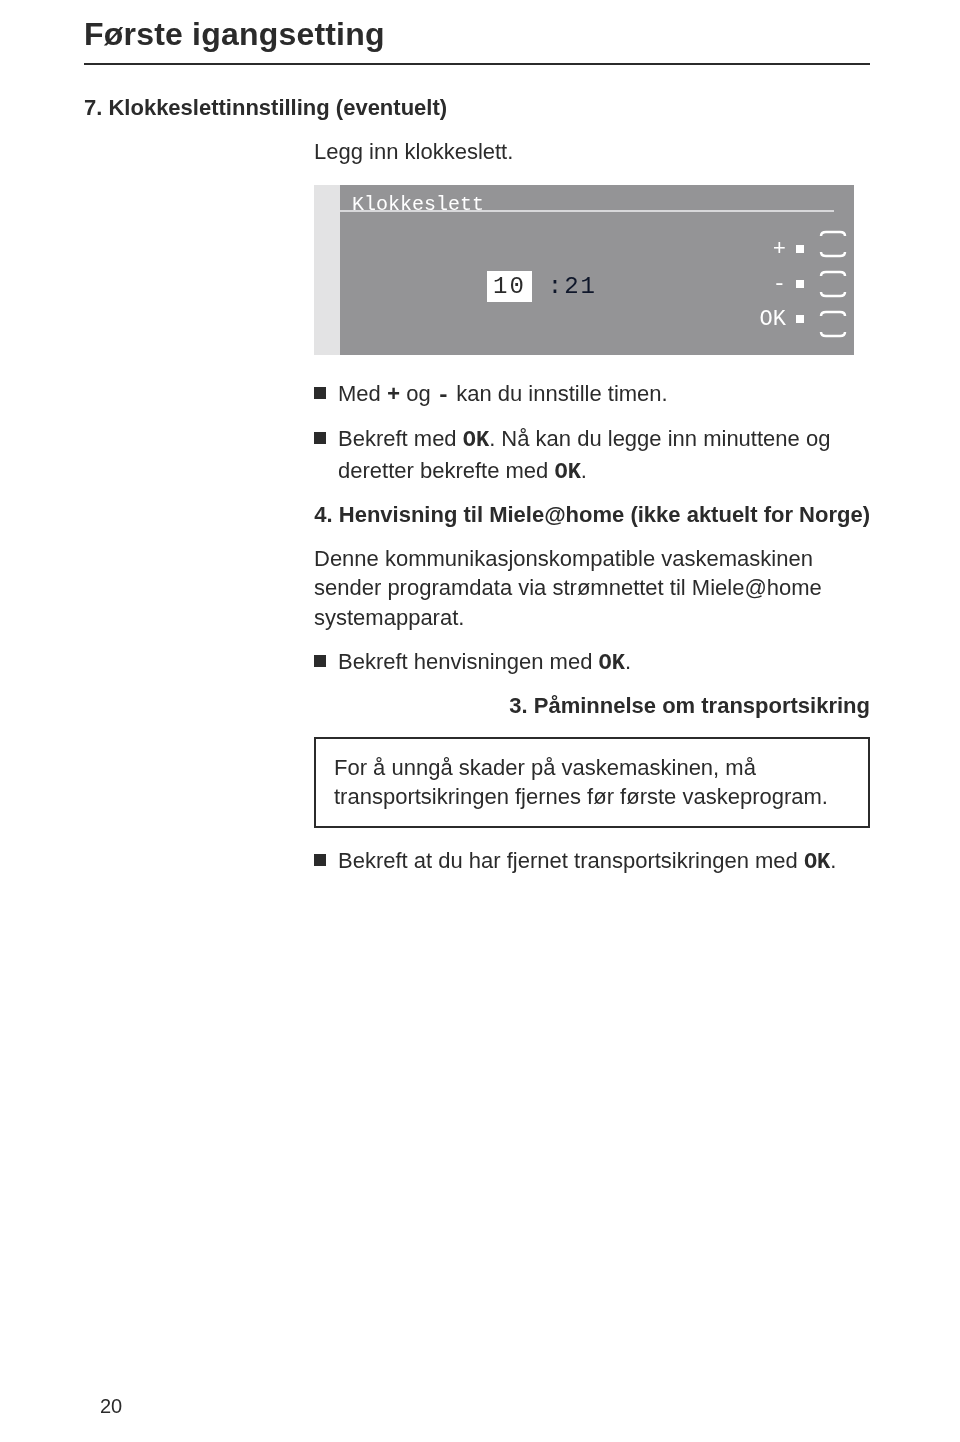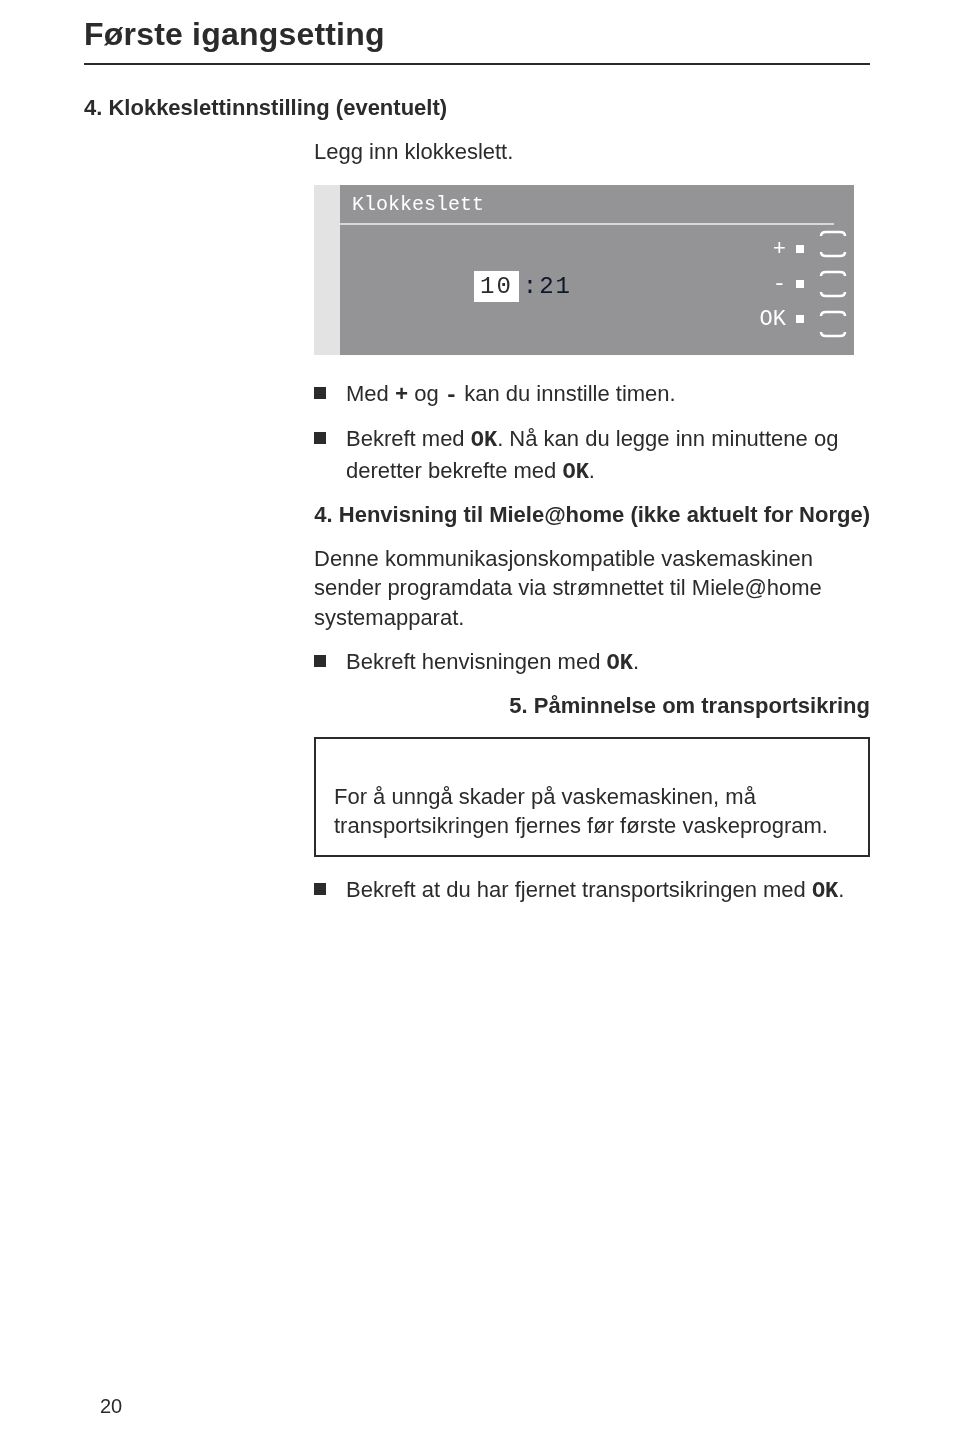--- a/index.html
+++ b/index.html
@@ -3,50 +3,50 @@
 <meta charset="utf-8">
 <style>
   * { box-sizing: border-box; margin: 0; padding: 0; }
   html, body { width: 960px; background: #fff; font-family: Arial, Helvetica, sans-serif; color: #2b2b2b; }
   .page { width: 960px; min-height: 1442px; padding: 16px 90px 40px 84px; position: relative; }
   .title { font-size: 32px; font-weight: bold; letter-spacing: 0.2px; margin-bottom: 10px; }
   .rule { border: none; border-top: 2px solid #2b2b2b; margin-bottom: 30px; }
   .h2 { font-size: 22px; font-weight: bold; margin-bottom: 16px; }
   .indent { margin-left: 230px; }
   .body-text { font-size: 22px; line-height: 1.35; }
-  .bullet-line { display: flex; align-items: flex-start; gap: 20px; margin: 14px 0; }
+  .bullet-line { display: flex; align-items: flex-start; gap: 12px; margin: 14px 0; }
   .bullet-square { width: 12px; height: 12px; background: #2b2b2b; flex: 0 0 12px; margin-top: 8px; }
   .bullet-text { font-size: 22px; line-height: 1.35; }
   .display-panel { width: 540px; height: 170px; position: relative; margin: 18px 0 24px 0; }
   .panel-leftstrip { position: absolute; left: 0; top: 0; width: 26px; height: 170px; background: #e3e3e4; }
   .panel-gray { position: absolute; left: 26px; top: 0; right: 0; height: 170px; background: #949496; }
-  .panel-header { position: absolute; left: 26px; top: 0; width: 494px; height: 40px; background: #949496; color: #fff; font-family: 'Courier New', monospace; font-size: 20px; padding: 8px 12px; border-bottom: 2px solid #d8d8da; }
-  .panel-time { position: absolute; left: 160px; top: 86px; font-family: 'Courier New', monospace; font-size: 24px; letter-spacing: 2px; display: flex; align-items: center; gap: 4px; }
+  .panel-header { position: absolute; left: 26px; top: 0; width: 494px; height: 27px; background: #949496; color: #fff; font-family: 'Courier New', monospace; font-size: 20px; padding: 8px 12px; border-bottom: 2px solid #d8d8da; }
+  .panel-time { position: absolute; left: 173px; top: 86px; font-family: 'Courier New', monospace; font-size: 24px; letter-spacing: 2px; display: flex; align-items: center; gap: 16px; }
   .time-hour { background: #fff; color: #2b2b2b; padding: 2px 6px; }
   .time-rest { color: #0f172a; }
   .panel-right { position: absolute; right: 50px; top: 52px; display: flex; flex-direction: column; gap: 10px; font-family: 'Courier New', monospace; font-size: 22px; color: #fff; }
   .panel-right .row { display: flex; align-items: center; justify-content: flex-end; gap: 10px; }
   .dot { width: 8px; height: 8px; background: #fff; border-radius: 0; }
   .side-brackets { position: absolute; right: 6px; top: 44px; display: flex; flex-direction: column; gap: 10px; }
   .bracket { width: 30px; height: 30px; }
   .bracket svg { width: 30px; height: 30px; display: block; }
   .callout { border: 2px solid #2b2b2b; padding: 14px 18px; margin: 18px 0 18px 0; }
-  .callout .body-text { font-size: 22px; margin-top: 29px; }
+  .callout .body-text { font-size: 22px; }
   .page-num { position: absolute; left: 100px; bottom: 24px; font-size: 20px; }
   .mono { font-family: 'Courier New', monospace; font-weight: bold; }
   .section-gap { margin-top: 10px; text-align: right; }
 </style>
 </head>
 <body>
 <div class="page">
 
   <h1 class="title">Første igangsetting</h1>
   <hr class="rule">
 
-  <div class="h2">4. Klokkeslettinnstilling (eventuelt)</div>
+  <div class="h2">7. Klokkeslettinnstilling (eventuelt)</div>
 
   <div class="indent">
     <div class="body-text">Legg inn klokkeslett.</div>
 
     <div class="display-panel">
       <div class="panel-leftstrip"></div>
       <div class="panel-gray"></div>
       <div class="panel-header">Klokkeslett</div>
       <div class="panel-time">
         <span class="time-hour">10</span>
@@ -104,21 +104,21 @@
   <div class="indent">
     <div class="body-text">Denne kommunikasjonskompatible vaskemaskinen sender programdata via strømnettet til Miele@home systemapparat.</div>
     <div class="bullet-line">
       <span class="bullet-square"></span>
       <div class="bullet-text">
         <span>Bekreft henvisningen med </span><span class="mono">OK</span><span>.</span>
       </div>
     </div>
   </div>
 
-  <div class="h2 section-gap">5. Påminnelse om transportsikring</div>
+  <div class="h2 section-gap">3. Påminnelse om transportsikring</div>
   <div class="indent">
     <div class="callout">
       <div class="body-text">For å unngå skader på vaskemaskinen, må transportsikringen fjernes før første vaskeprogram.</div>
     </div>
     <div class="bullet-line">
       <span class="bullet-square"></span>
       <div class="bullet-text">
         <span>Bekreft at du har fjernet transportsikringen med </span><span class="mono">OK</span><span>.</span>
       </div>
     </div>

